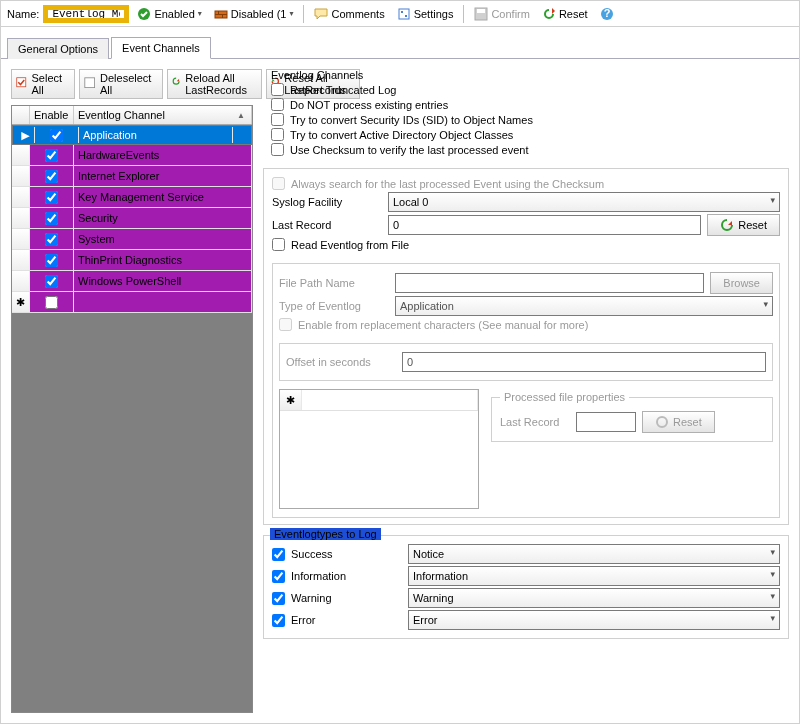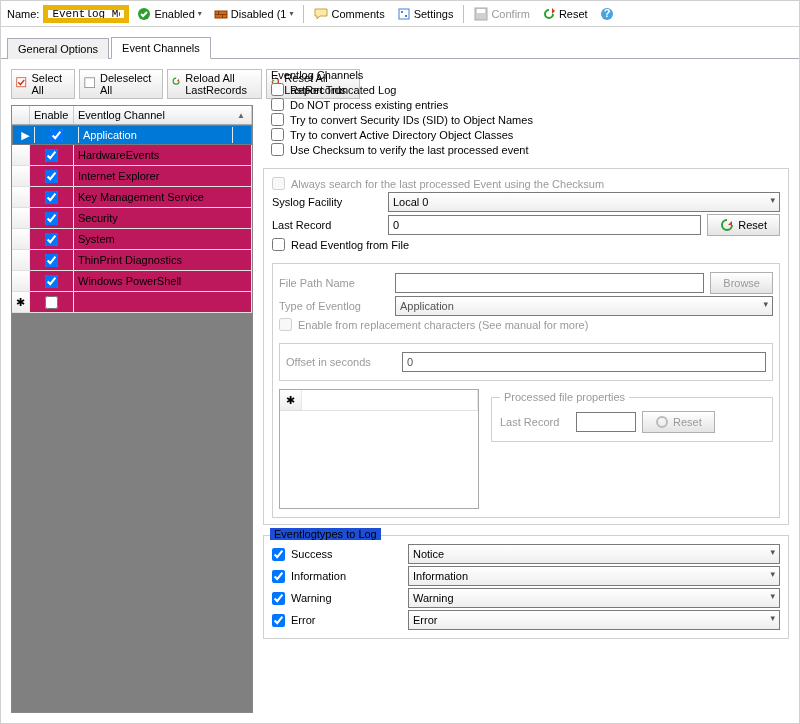--- a/index.html
+++ b/index.html
@@ -13,21 +13,21 @@
   .vsep { width: 1px; height: 18px; background: #c0c0c0; margin: 0 2px; }
   .arrow { font-size: 8px; color: #555; }
   .tabs { display: flex; align-items: flex-end; height: 26px; padding-left: 6px; border-bottom: 1px solid #aab; background:#fff; margin-top:6px;}
   .tab { padding: 4px 10px 4px 10px; border: 1px solid #aab; border-bottom: none; background: #f0f0f0; margin-right: 2px; cursor: pointer; position: relative; top:1px;}
   .tab.active { background: #fff; border-bottom: 1px solid #fff; top:1px; z-index:2;}
   .content { flex: 1; display: flex; padding: 10px; gap: 10px; overflow: hidden; }
   .actionbar { display: flex; gap: 4px; }
   .actbtn { border: 1px solid #c0c0c0; background: linear-gradient(#fff,#e8e8e8); padding: 2px 8px 2px 4px; display: inline-flex; align-items: center; gap: 5px; cursor: pointer; }
   .left { width: 242px; display: flex; flex-direction: column; }
   .grid { border: 1px solid #888; margin-top: 6px; flex:1; background:#808080; display:flex; flex-direction:column; overflow:hidden;}
-  .grid-inner{background:#be185d;}
+  .grid-inner{background:#a21caf;}
   .gh { display: flex; background: linear-gradient(#fff,#eaeaea); border-bottom: 1px solid #aaa; }
   .gh > div { border-right: 1px solid #ccc; padding: 3px 4px; }
   .gh .c0{width:18px;} .gh .c1{width:44px;} .gh .c2{flex:1; position:relative;}
   .gh .sort{position:absolute; right:6px; top:5px; font-size:8px; color:#666;}
   .gr { display: flex; border-bottom: 1px solid #e0e0e0; height:21px; align-items:center;}
   .gr > div { border-right: 1px solid #e8e8e8; padding: 2px 4px; height:100%; display:flex; align-items:center;}
   .gr .c0{width:18px; justify-content:center; background:linear-gradient(#fff,#eee);} 
   .gr .c1{width:44px; justify-content:center;} 
   .gr .c2{flex:1;}
   .gr.sel{background:#0078d7; color:#fff;}

